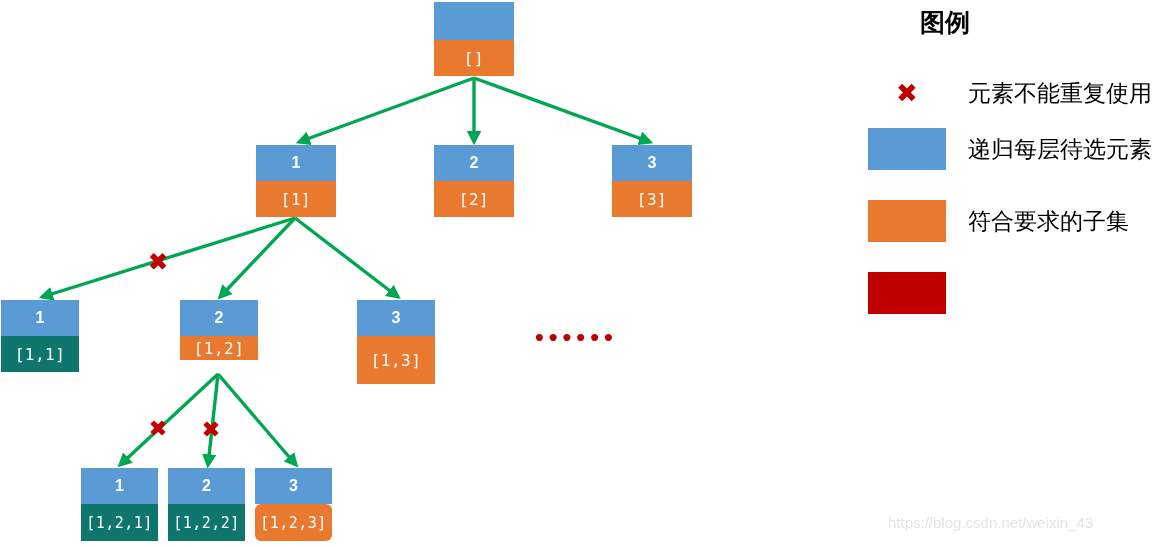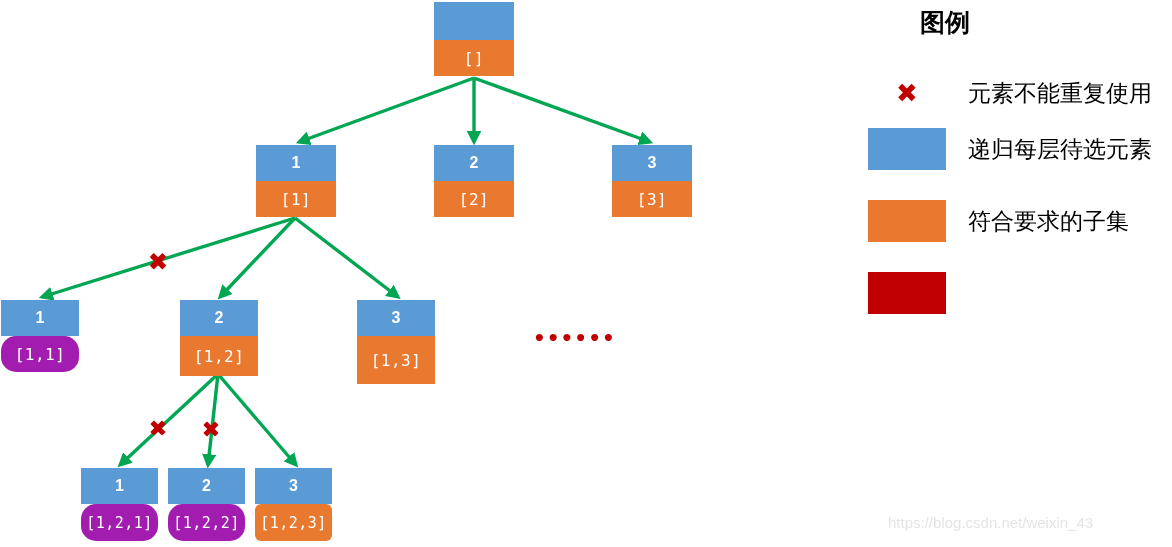--- a/index.html
+++ b/index.html
@@ -38,21 +38,21 @@
     width: 100%;
     box-sizing: border-box;
     color: #ffffff;
     display: flex;
     align-items: center;
     justify-content: center;
     font-family: "DejaVu Sans Mono", "Liberation Mono", monospace;
     letter-spacing: 0.5px;
   }
   .fill-orange { background: #E8792F; }
-  .fill-red    { background: #a21caf; border-radius: 15px; }
+  .fill-red    { background: #0f766e; }
 
   
   #arrows {
     position: absolute;
     left: 0;
     top: 0;
     width: 1172px;
     height: 547px;
     pointer-events: none;
   }
@@ -203,21 +203,21 @@
       <div class="node" style="left: 612px; top: 145px; width: 80px; height: 72px;">
         <div class="node-top" style="height: 36px; font-size: 16px;">3</div>
         <div class="node-bottom fill-orange" style="height: 36px; font-size: 16px;">[3]</div>
       </div>
       <div class="node" style="left: 1px; top: 300px; width: 78px; height: 72px;">
         <div class="node-top" style="height: 36px; font-size: 16px;">1</div>
         <div class="node-bottom fill-red" style="height: 36px; font-size: 16px;">[1,1]</div>
       </div>
       <div class="node" style="left: 180px; top: 300px; width: 78px; height: 72px;">
         <div class="node-top" style="height: 36px; font-size: 16px;">2</div>
-        <div class="node-bottom fill-orange" style="height: 40px; font-size: 16px;">[1,2]</div>
+        <div class="node-bottom fill-orange" style="height: 24px; font-size: 16px;">[1,2]</div>
       </div>
       <div class="node" style="left: 357px; top: 300px; width: 78px; height: 72px;">
         <div class="node-top" style="height: 36px; font-size: 16px;">3</div>
         <div class="node-bottom fill-orange" style="height: 48px; font-size: 16px;">[1,3]</div>
       </div>
       <div class="node" style="left: 81px; top: 468px; width: 77px; height: 73px;">
         <div class="node-top" style="height: 36px; font-size: 16px;">1</div>
         <div class="node-bottom fill-red" style="height: 37px; font-size: 15px;">[1,2,1]</div>
       </div>
       <div class="node" style="left: 168px; top: 468px; width: 77px; height: 73px;">

